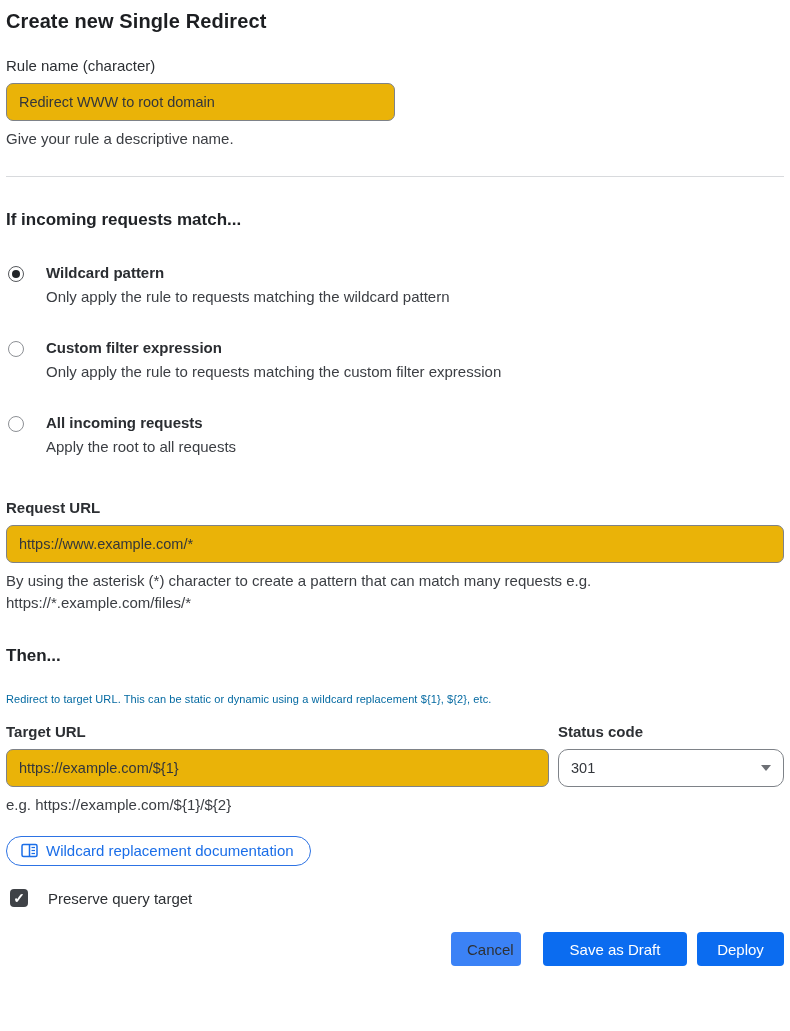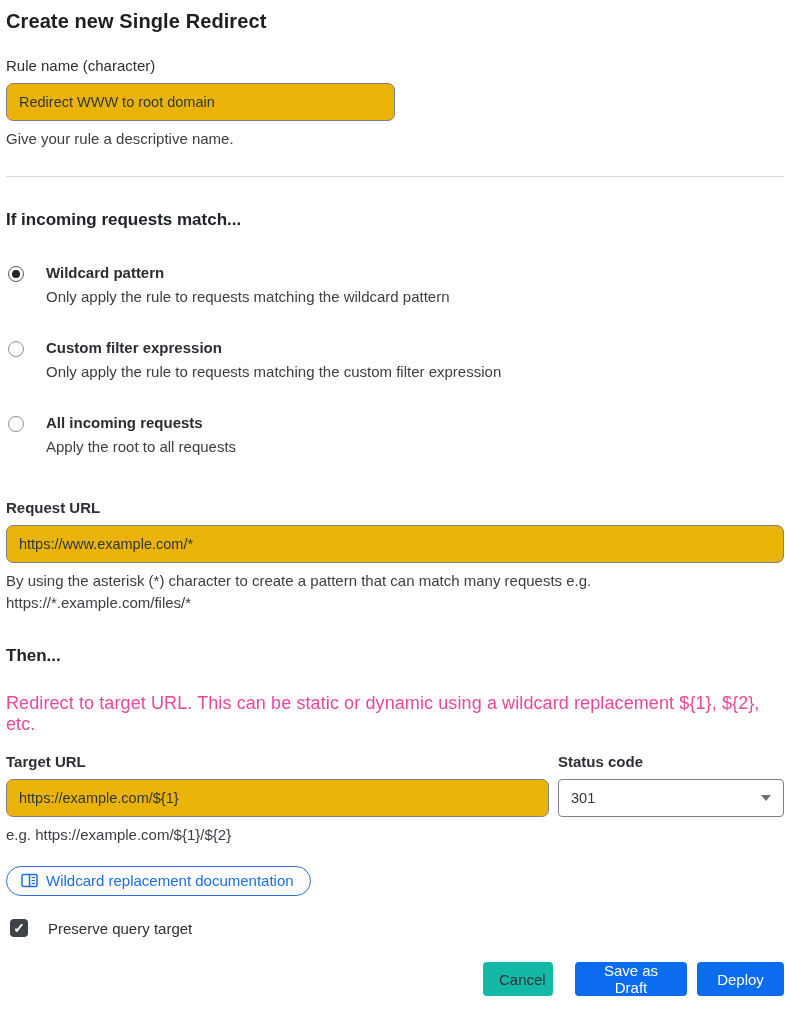--- a/index.html
+++ b/index.html
@@ -104,42 +104,42 @@
     color: #1b6ee8;
     font-family: "Liberation Sans", sans-serif;
     font-size: 15px;
     padding: 5px 16px 6px 14px;
     cursor: pointer;
   }
   .doc-button svg { display: block; }
 
   
   .then-desc {
-    font-size: 18px;
-    color: #ec4899;
+    font-size: 11px;
+    color: #0369a1;
     margin-top: 27px;
     letter-spacing: 0.1px;
   }
 
   .target-row {
     display: flex;
     gap: 9px;
     margin-top: 0;
   }
   .target-col { flex: 1 1 auto; }
   .status-col { flex: 0 0 226px; }
 
   
   .select {
     display: flex;
     align-items: center;
     justify-content: space-between;
     height: 38px;
     border: 1px solid #7e8288;
-    border-radius: 4px;
+    border-radius: 10px;
     padding: 0 12px 0 12px;
     background: #ffffff;
     cursor: pointer;
   }
   .select-value { font-size: 14.5px; color: #33363b; }
   .select-caret {
     width: 0; height: 0;
     border-left: 5px solid transparent;
     border-right: 5px solid transparent;
     border-top: 6px solid #6d7075;
@@ -175,30 +175,30 @@
   .btn {
     height: 34px;
     border: none;
     border-radius: 4px;
     font-family: "Liberation Sans", sans-serif;
     font-size: 15px;
     cursor: pointer;
     padding: 0 16px;
   }
   .btn-cancel {
-    background: #14b8a6;
+    background: #3b82f6;
     color: #2e3135;
     width: 70px;
     margin-right: 22px;
   }
   .btn-primary {
     background: #0b6cf0;
     color: #ffffff;
   }
-  .btn-save { width: 112px; margin-right: 10px; }
+  .btn-save { width: 144px; margin-right: 10px; }
   .btn-deploy { width: 87px; }
 </style>
 </head>
 <body>
 
 <div class="container">
 
   <h1 class="page-title">Create new Single Redirect</h1>
 
   <div class="field-label">Rule name (character)</div>

